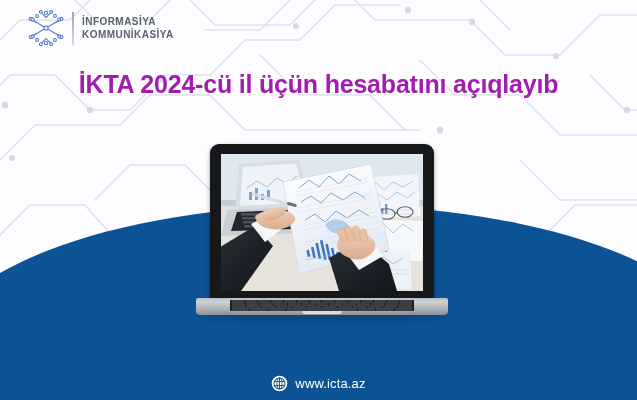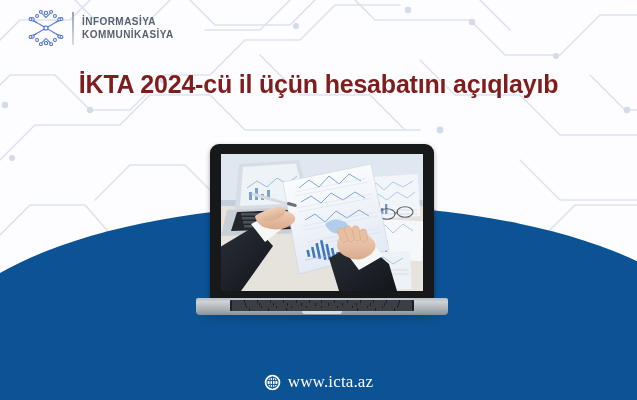--- a/index.html
+++ b/index.html
@@ -67,21 +67,21 @@
   
   .headline {
     position: absolute;
     left: 0; right: 0;
     top: 70px;
     text-align: center;
     z-index: 6;
     font-size: 25px;
     font-weight: 700;
     letter-spacing: -0.2px;
-    color: #7f1d1d;
+    color: #a21caf;
     white-space: nowrap;
   }
 
   
   .laptop {
     position: absolute;
     left: 196px; top: 144px;
     width: 252px; height: 204px;
     z-index: 5;
   }
@@ -145,24 +145,23 @@
     z-index: 7;
     display: flex;
     justify-content: center;
     align-items: center;
     gap: 46px;
   }
   .finfo { display: flex; align-items: center; gap: 7px; }
   .finfo .glyph { display: block; width: 17px; height: 17px; flex: none; }
   .finfo .txt {
     color: #ffffff;
-    font-size: 17px;
+    font-size: 13px;
     letter-spacing: .15px;
     white-space: nowrap;
-    font-family: Liberation Serif, serif;
   }
 </style>
 </head>
 <body>
 
 <div class="poster">
 
   <div class="circuit-bg">
     <svg viewBox="0 0 637 400" xmlns="http://www.w3.org/2000/svg">
       <g fill="none" stroke="#dde2ee" stroke-width="1.6" stroke-linejoin="round" stroke-linecap="round">

